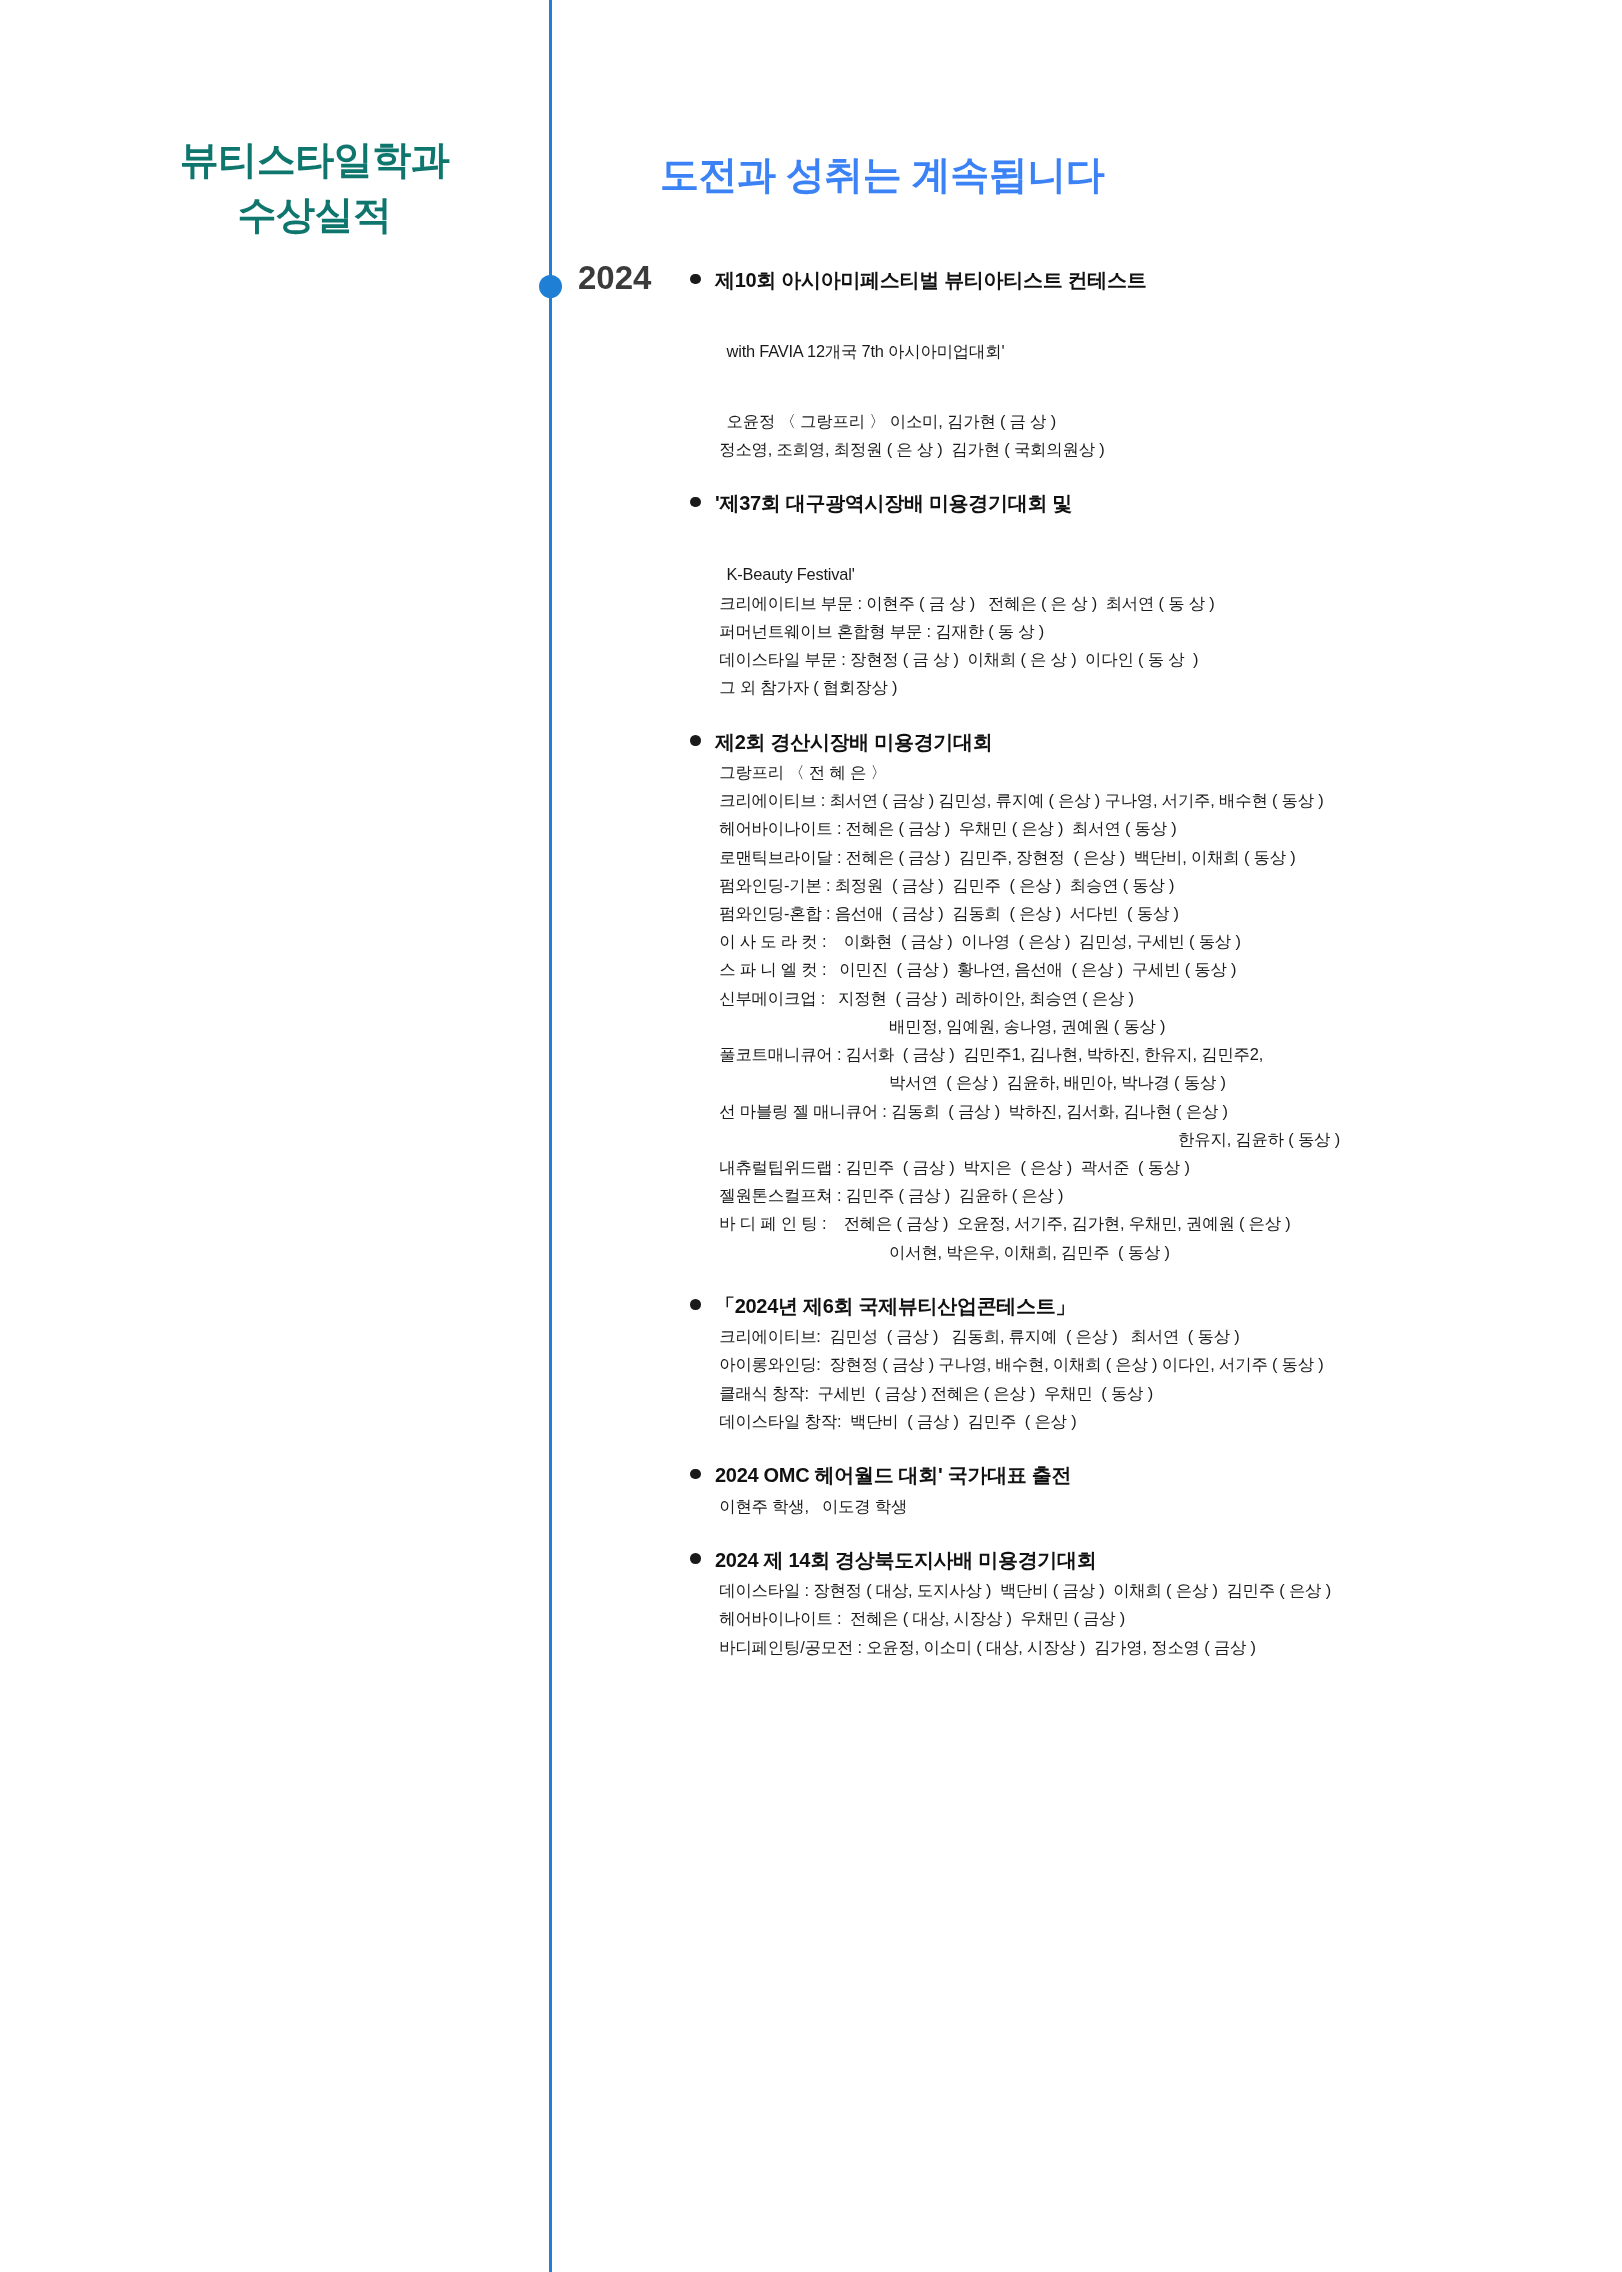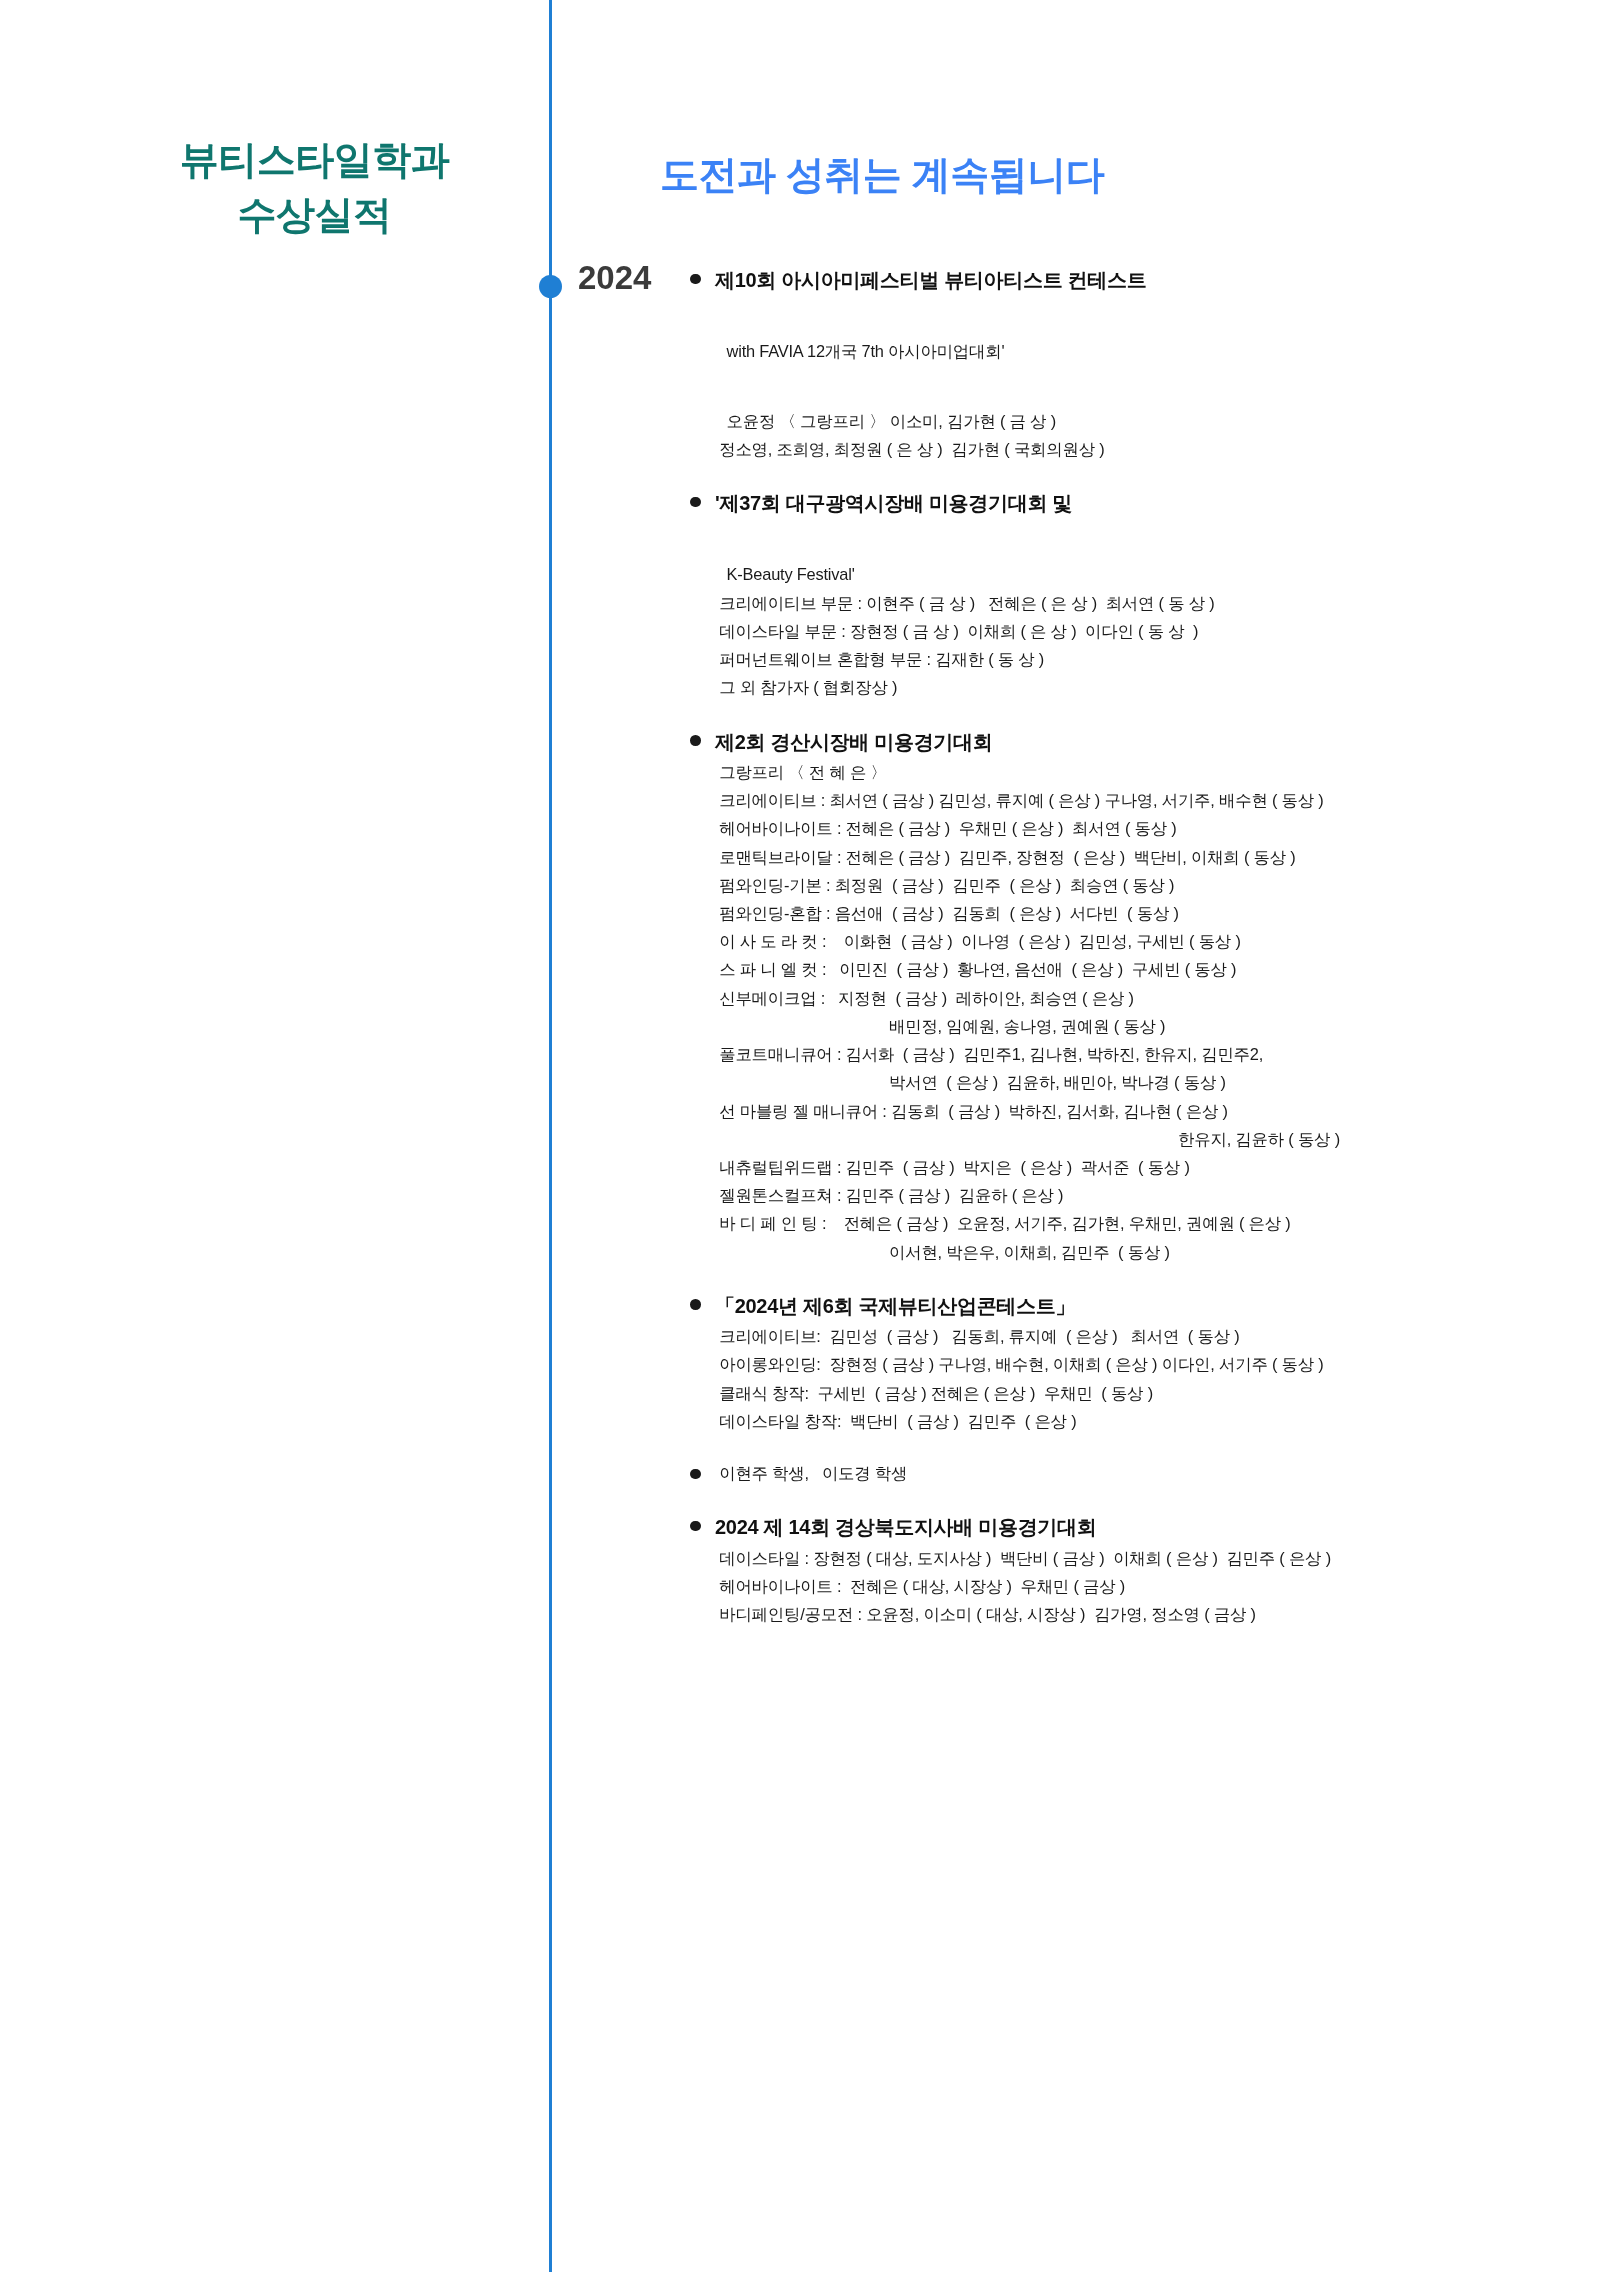--- a/index.html
+++ b/index.html
@@ -142,22 +142,22 @@
     <div class="line sub">with FAVIA 12개국 7th 아시아미업대회'</div>
     <div class="line sub">오윤정 〈 그랑프리 〉 이소미, 김가현 ( 금 상 )</div>
     <div class="line">정소영, 조희영, 최정원 ( 은 상 )  김가현 ( 국회의원상 )</div>
   </div>
 
   <div class="group">
     <span class="bullet"></span>
     <div class="g-title">'제37회 대구광역시장배 미용경기대회 및</div>
     <div class="line sub">K-Beauty Festival'</div>
     <div class="line">크리에이티브 부문 : 이현주 ( 금 상 )   전혜은 ( 은 상 )  최서연 ( 동 상 )</div>
+    <div class="line">퍼머넌트웨이브 혼합형 부문 : 김재한 ( 동 상 )</div>
     <div class="line">데이스타일 부문 : 장현정 ( 금 상 )  이채희 ( 은 상 )  이다인 ( 동 상  )</div>
-    <div class="line">퍼머넌트웨이브 혼합형 부문 : 김재한 ( 동 상 )</div>
     <div class="line">그 외 참가자 ( 협회장상 )</div>
   </div>
 
   <div class="group">
     <span class="bullet"></span>
     <div class="g-title">제2회 경산시장배 미용경기대회</div>
     <div class="line">그랑프리 〈 전 혜 은 〉</div>
     <div class="line">크리에이티브 : 최서연 ( 금상 ) 김민성, 류지예 ( 은상 ) 구나영, 서기주, 배수현 ( 동상 )</div>
     <div class="line">헤어바이나이트 : 전혜은 ( 금상 )  우채민 ( 은상 )  최서연 ( 동상 )</div>
     <div class="line">로맨틱브라이달 : 전혜은 ( 금상 )  김민주, 장현정  ( 은상 )  백단비, 이채희 ( 동상 )</div>
@@ -181,20 +181,21 @@
     <span class="bullet"></span>
     <div class="g-title">「2024년 제6회 국제뷰티산업콘테스트」</div>
     <div class="line">크리에이티브:  김민성  ( 금상 )   김동희, 류지예  ( 은상 )   최서연  ( 동상 )</div>
     <div class="line">아이롱와인딩:  장현정 ( 금상 ) 구나영, 배수현, 이채희 ( 은상 ) 이다인, 서기주 ( 동상 )</div>
     <div class="line">클래식 창작:  구세빈  ( 금상 ) 전혜은 ( 은상 )  우채민  ( 동상 )</div>
     <div class="line">데이스타일 창작:  백단비  ( 금상 )  김민주  ( 은상 )</div>
   </div>
 
   <div class="group">
     <span class="bullet"></span>
+    <div class="g-title">2024 OMC 헤어월드 대회' 국가대표 출전</div>
     <div class="line">이현주 학생,   이도경 학생</div>
   </div>
 
   <div class="group">
     <span class="bullet"></span>
     <div class="g-title">2024 제 14회 경상북도지사배 미용경기대회</div>
     <div class="line">데이스타일 : 장현정 ( 대상, 도지사상 )  백단비 ( 금상 )  이채희 ( 은상 )  김민주 ( 은상 )</div>
     <div class="line">헤어바이나이트 :  전혜은 ( 대상, 시장상 )  우채민 ( 금상 )</div>
     <div class="line">바디페인팅/공모전 : 오윤정, 이소미 ( 대상, 시장상 )  김가영, 정소영 ( 금상 )</div>
   </div>

